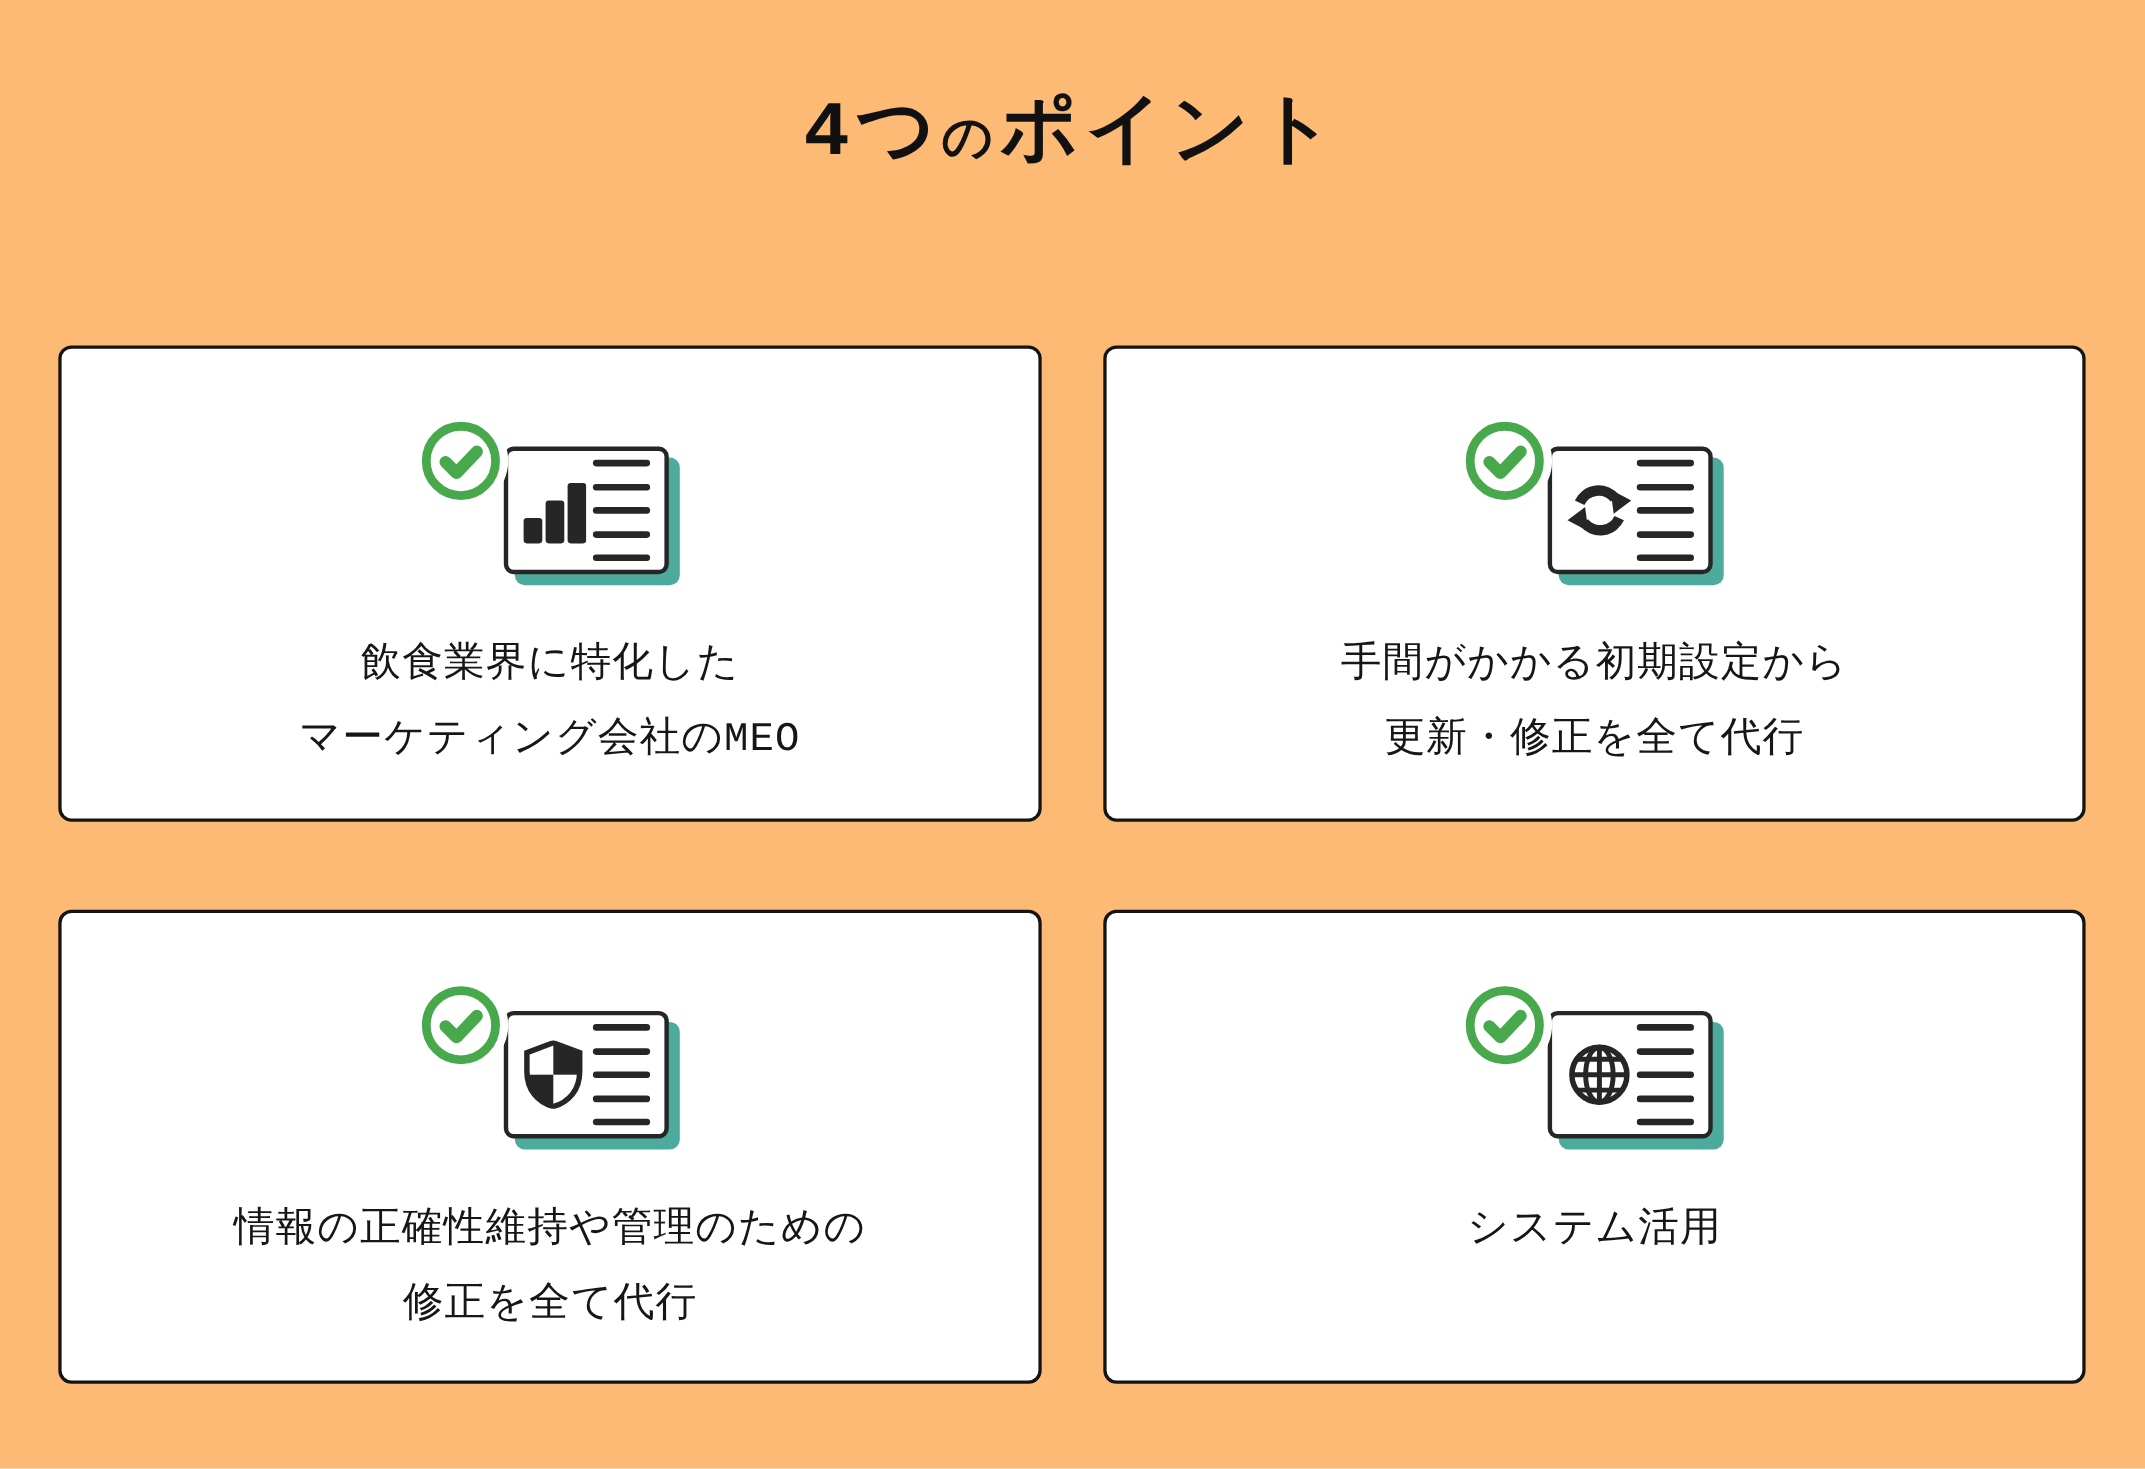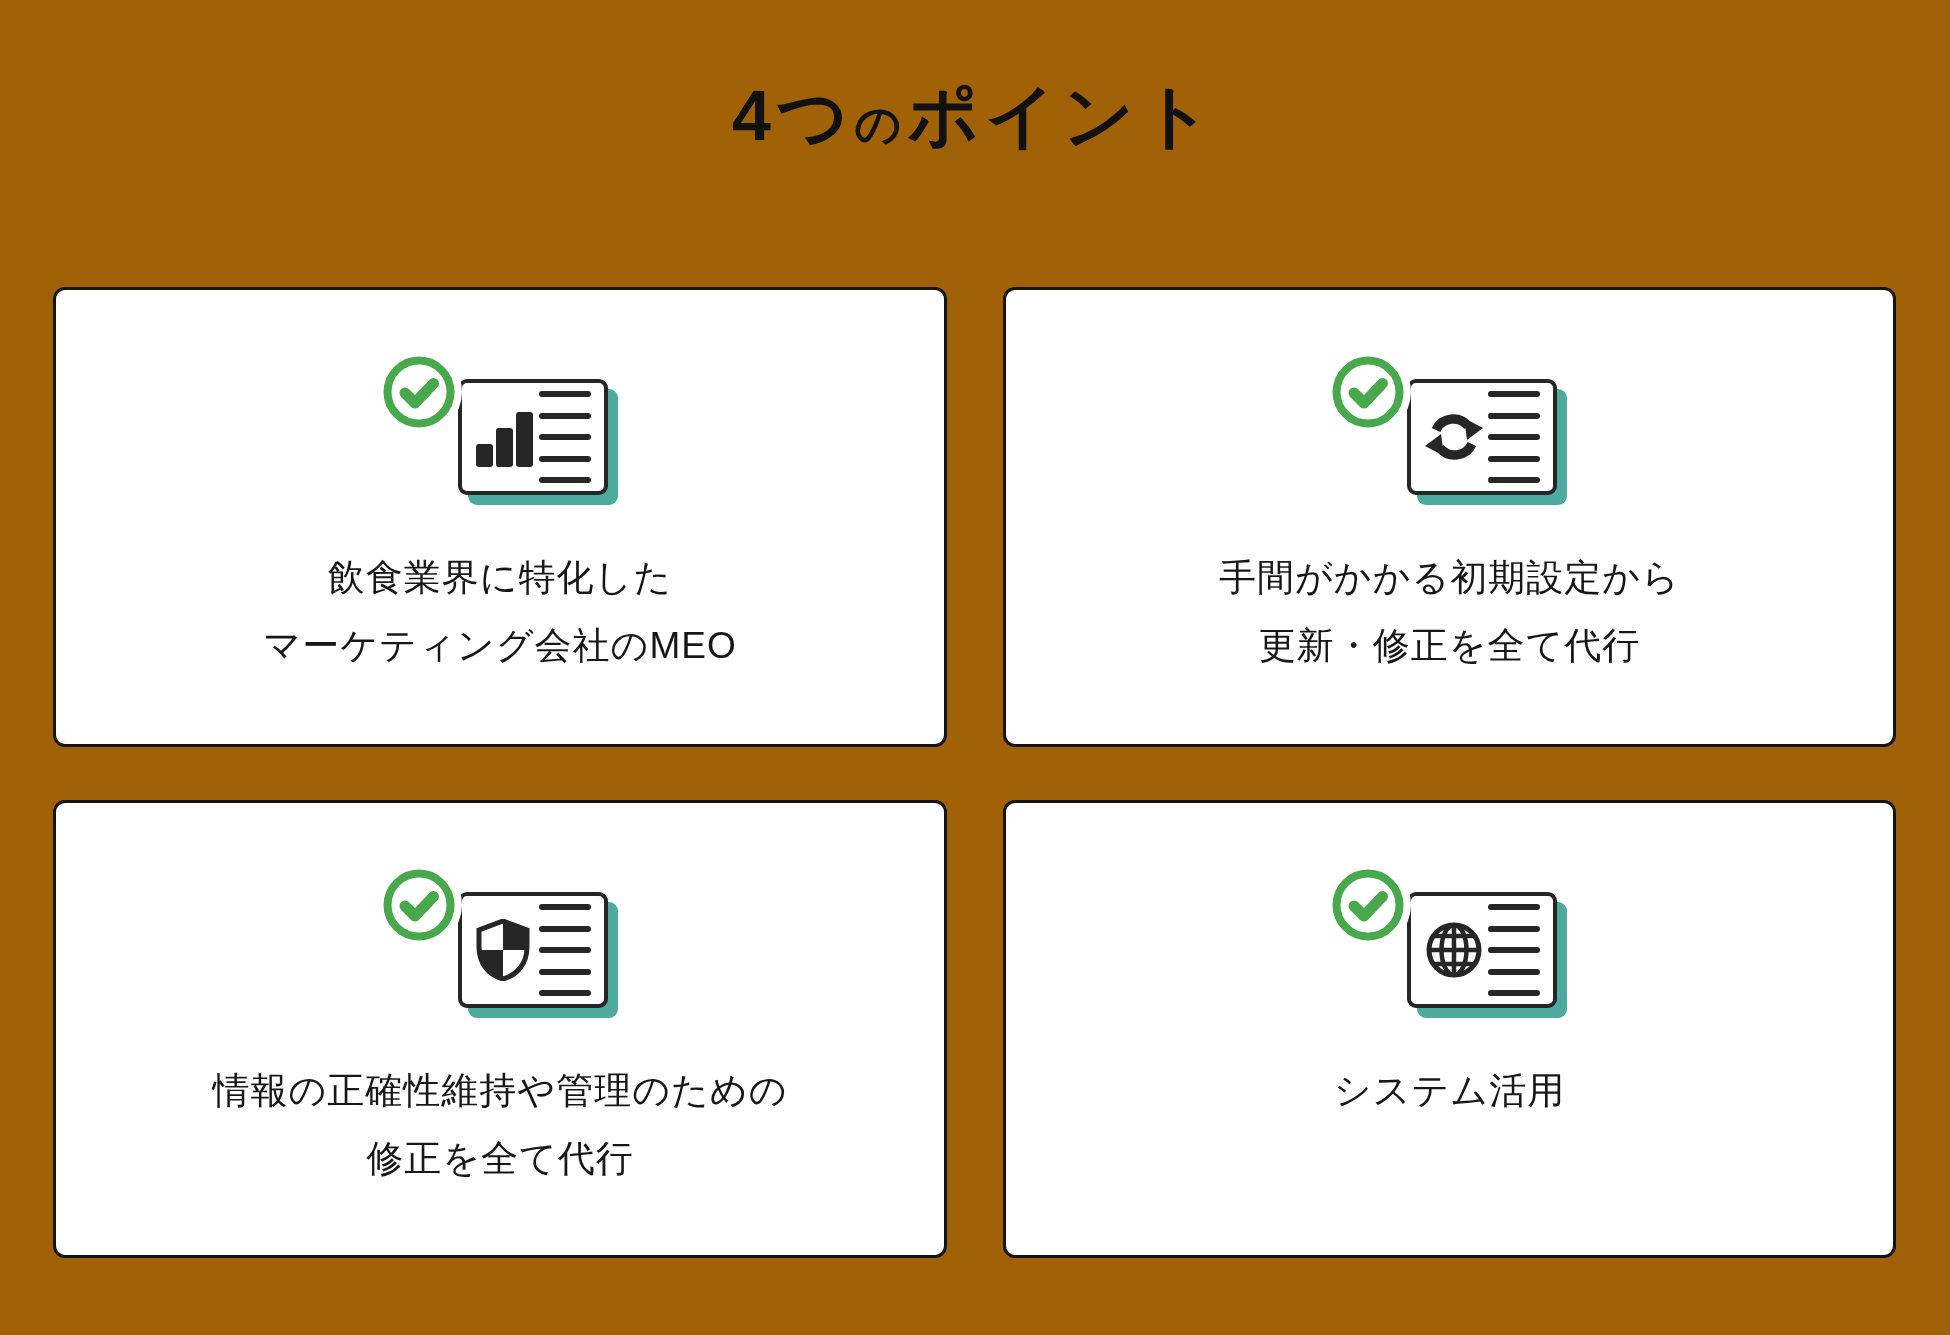--- a/index.html
+++ b/index.html
@@ -2,21 +2,21 @@
 <html style="--accent-green: #47a94c; --shadow-teal: #4dab9e; --ink: #262626; --card-border: #141414;"><head>
 <meta charset="utf-8">
 <style>
   * { margin:0; padding:0; box-sizing:border-box; }
   html, body { width:1950px; height:1335px; }
   body {
     background:#ffffff;
     font-family:"Liberation Sans", sans-serif;
     color:var(--ink,#262626);
   }
-  .stage { position:relative; width:1950px; height:1335px; background:#a16207; overflow:hidden; }
+  .stage { position:relative; width:1950px; height:1335px; background:#fdba74; overflow:hidden;font-family:Liberation Mono, monospace; }
 
   
   .title-wrap {
     position:absolute; top:70px; left:0; width:100%;
     display:flex; justify-content:center; align-items:baseline;
     font-weight:800; color:#111111; letter-spacing:6px;
   }
   .title-main { font-size:70px; }
   .title-particle { font-size:46px; }
 
@@ -25,21 +25,21 @@
     position:absolute; left:53px; top:287px;
     display:grid;
     grid-template-columns:894px 893px;
     grid-template-rows:460px 458px;
     column-gap:56px; row-gap:53px;
   }
   .card {
     background:#ffffff;
     border:3px solid var(--card-border,#141414);
     border-radius:12px;
-    display:flex; flex-direction:column; align-items:center;
+    display:flex; flex-direction:column; align-items:center;margin-top:27px;
   }
 
   
   .icon-wrap { position:relative; width:235px; height:152px; margin-top:66px; }
   .doc {
     position:absolute; left:75px; top:23px; width:150px; height:116px;
     background:#ffffff;
     border:4px solid var(--ink,#1d1d1d);
     border-radius:9px;
     box-shadow:10px 10px 0 0 var(--shadow-teal,#4dab9e);

